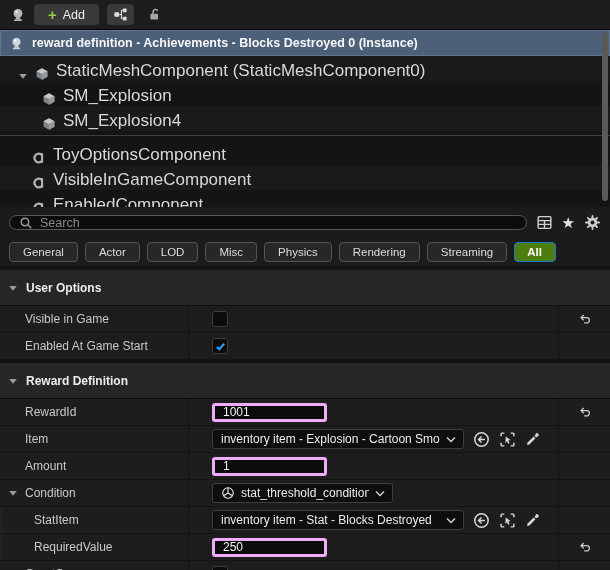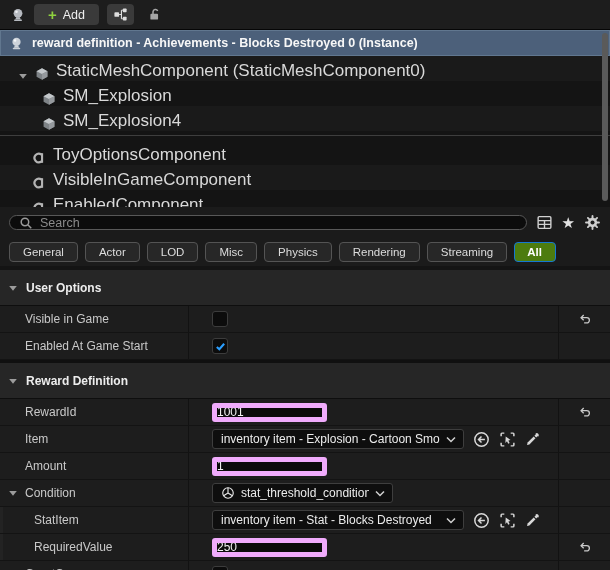--- a/index.html
+++ b/index.html
@@ -66,22 +66,22 @@
     border-bottom:1px solid #131313; }
   .prop-label { width:189px; flex:none; display:flex; align-items:center; gap:7px;
     padding-left:25px; color:#c9c9c9; border-right:1px solid #121212; white-space:nowrap; }
   .prop-label.nested { padding-left:34px; }
   .prop-label.with-caret { padding-left:8px; }
   .prop-value { flex:1; display:flex; align-items:center; gap:9px; padding-left:23px;
     border-right:1px solid #121212; overflow:hidden; }
   .prop-reset { width:51px; flex:none; display:flex; align-items:center; justify-content:center; }
   .prop-row.nested-strip { box-shadow: inset 3px 0 0 #232323; }
 
-  .text-input { width:115px; height:19px; background:#0b0b0b; border:5px solid #f0abfc;
-    border-radius:3px; color:#f2f2f2; padding:0 0; font-size:12px; font-family:inherit; outline:none; }
+  .text-input { width:115px; height:19px; background:#0b0b0b; border:3px solid #f0abfc;
+    border-radius:3px; color:#f2f2f2; padding:0 8px; font-size:12px; font-family:inherit; outline:none; }
 
   .checkbox { width:16px; height:16px; background:#0c0c0c; border:1px solid #3c3c3c;
     border-radius:3px; display:flex; align-items:center; justify-content:center; cursor:pointer; }
 
   .dropdown { height:20px; background:#0e0e0e; border:1px solid #3e3e3e; border-radius:3px;
     display:flex; align-items:center; gap:6px; padding:0 7px 0 8px; color:#ececec;
     cursor:pointer; overflow:hidden; flex:none; }
   .dropdown .dd-text { white-space:nowrap; overflow:hidden; flex:1; font-size:12px; }
   .dd-item { width:252px; }
   .dd-cond { width:181px; }

